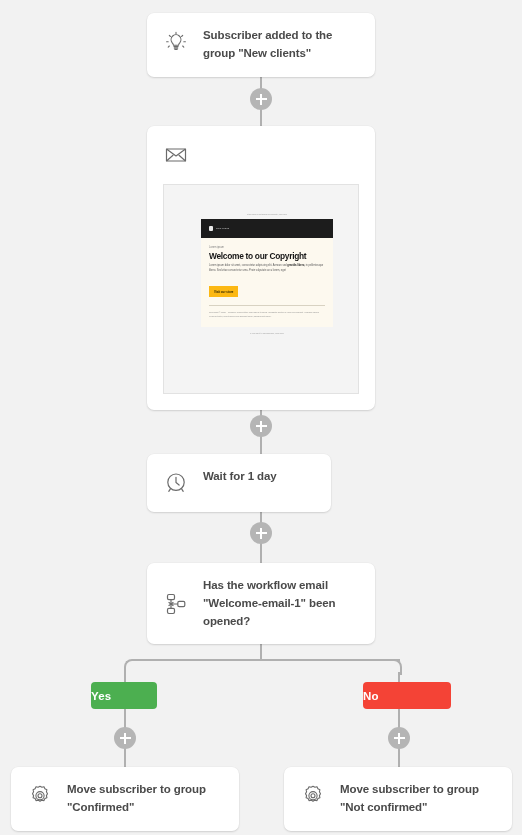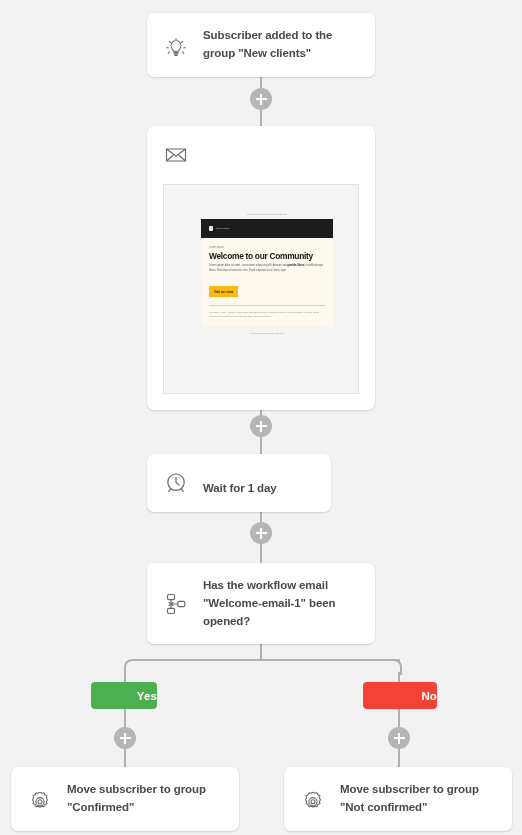--- a/index.html
+++ b/index.html
@@ -74,21 +74,21 @@
   .card {
     position: absolute;
     background: #ffffff;
     border-radius: 7px;
     box-shadow: 0 1px 2px rgba(0,0,0,0.13), 0 0 0 0.5px rgba(0,0,0,0.03);
     box-sizing: border-box;
     z-index: 3;
   }
   .card-head {
     display: flex;
-    align-items: flex-end;
+    align-items: flex-start;
     padding: 14px 16px 14px 14px;
   }
   .card-icon {
     flex: 0 0 auto;
     width: 30px;
     height: 30px;
     margin-right: 12px;
     display: flex;
     align-items: center;
     justify-content: center;
@@ -195,21 +195,21 @@
     line-height: 1.6;
   }
 
   
   .badge {
     position: absolute;
     height: 27px;
     border-radius: 4px;
     display: flex;
     align-items: center;
-    justify-content: flex-end;
+    justify-content: flex-start;
     font-size: 11.5px;
     font-weight: bold;
     color: #ffffff;
     letter-spacing: 0.1px;
     z-index: 4;
     cursor: pointer;
   }
 </style>
 </head>
 <body>
@@ -264,21 +264,21 @@
 
     <div class="email-frame">
       <div class="email-inner">
         <div class="email-preheader">If this email is not displaying correctly, click here</div>
         <div class="email-topbar">
           <span class="email-logo-mark"></span>
           <span class="email-logo-text">New brand</span>
         </div>
         <div class="email-body">
           <div class="email-eyebrow">Lorem ipsum</div>
-          <div class="email-h1">Welcome to our Community</div>
+          <div class="email-h1">Welcome to our Copyright</div>
           <div class="email-p">
             <span>Lorem ipsum dolor sit amet, consectetur adipiscing elit. Aenean sed</span>
             <b>gravida libero,</b>
             <span>in pellentesque libero. Sed vitae consectetur urna. Proin vulputate arcu lorem, eget</span>
           </div>
           <div class="email-cta">Visit our store</div>
           <div class="email-divider"></div>
           <div class="email-footer">Copyright © 2024 - Quisque consectetur quis nibh a tempus. Curabitur auctor in enim sed blandit. Vivamus varius eleifend tortor, quis tempor felis suscipit nunc, dapibus interdum.</div>
         </div>
         <div class="email-unsub">If you want to unsubscribe, click here</div>
@@ -310,21 +310,21 @@
           <path d="M5.6 11.2l2.4 1.8 2.4-1.8M5.6 14.8l2.4-1.8 2.4 1.8"></path>
         </svg>
       </span>
       <span class="card-title">Has the workflow email "Welcome-email-1" been opened?</span>
     </div>
   </div>
 
   <div class="badge" style="left:91px; top:682px; width:66px; background:#4caf50;">
     <span>Yes</span>
   </div>
-  <div class="badge" style="left:363px; top:682px; width:74px; background:#f44336;">
+  <div class="badge" style="left:363px; top:682px; width:88px; background:#f44336;">
     <span>No</span>
   </div>
 
   <div class="card" style="left:11px; top:767px; width:228px;">
     <div class="card-head">
       <span class="card-icon">
         <svg width="26" height="26" viewBox="0 0 26 26" fill="none" stroke="#6b6b6b" stroke-width="1.1" stroke-linejoin="round">
           <path d="M13 3.2l1.9 1.1 2.1-.5.9 2 2 .9-.5 2.1 1.1 1.9-1.1 1.9.5 2.1-2 .9-.9 2-2.1-.5-1.9 1.1-1.9-1.1-2.1.5-.9-2-2-.9.5-2.1-1.1-1.9 1.1-1.9-.5-2.1 2-.9.9-2 2.1.5z"></path>
           <circle cx="13" cy="12.7" r="4.1"></circle>
           <circle cx="13" cy="12.7" r="2"></circle>

